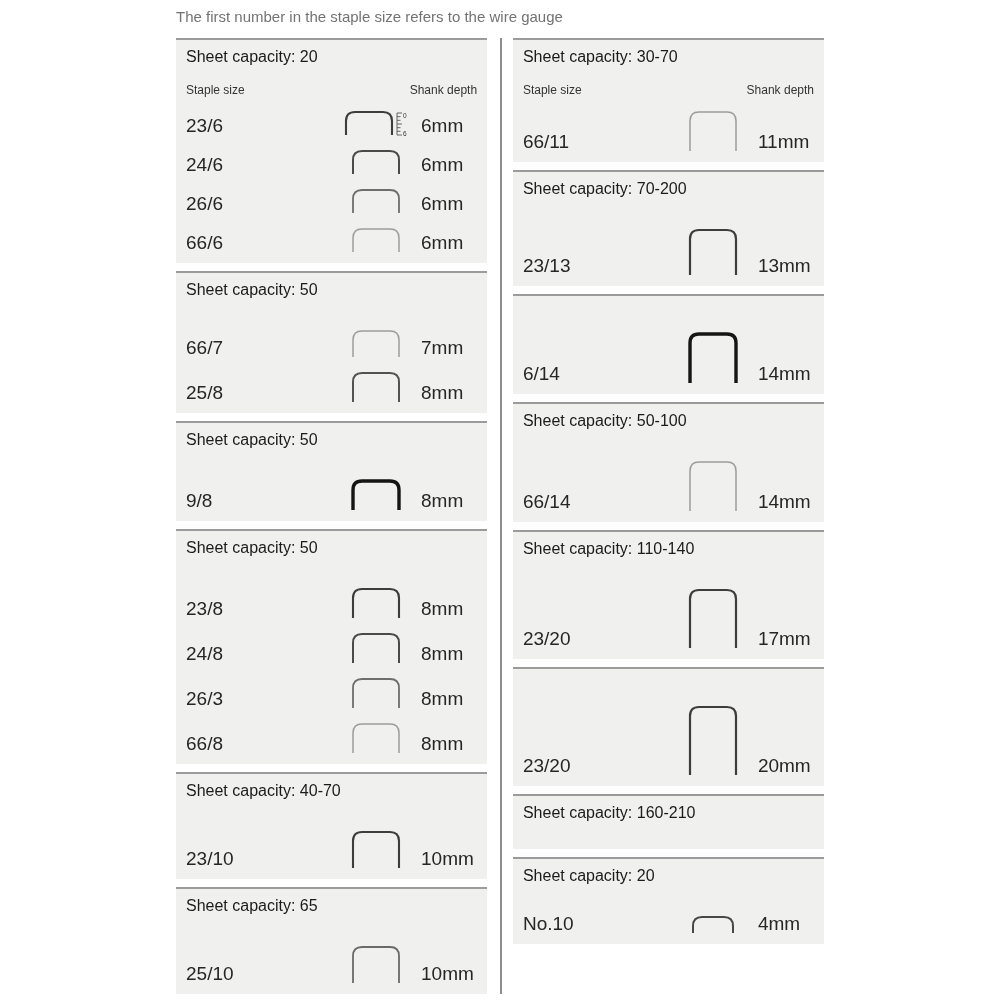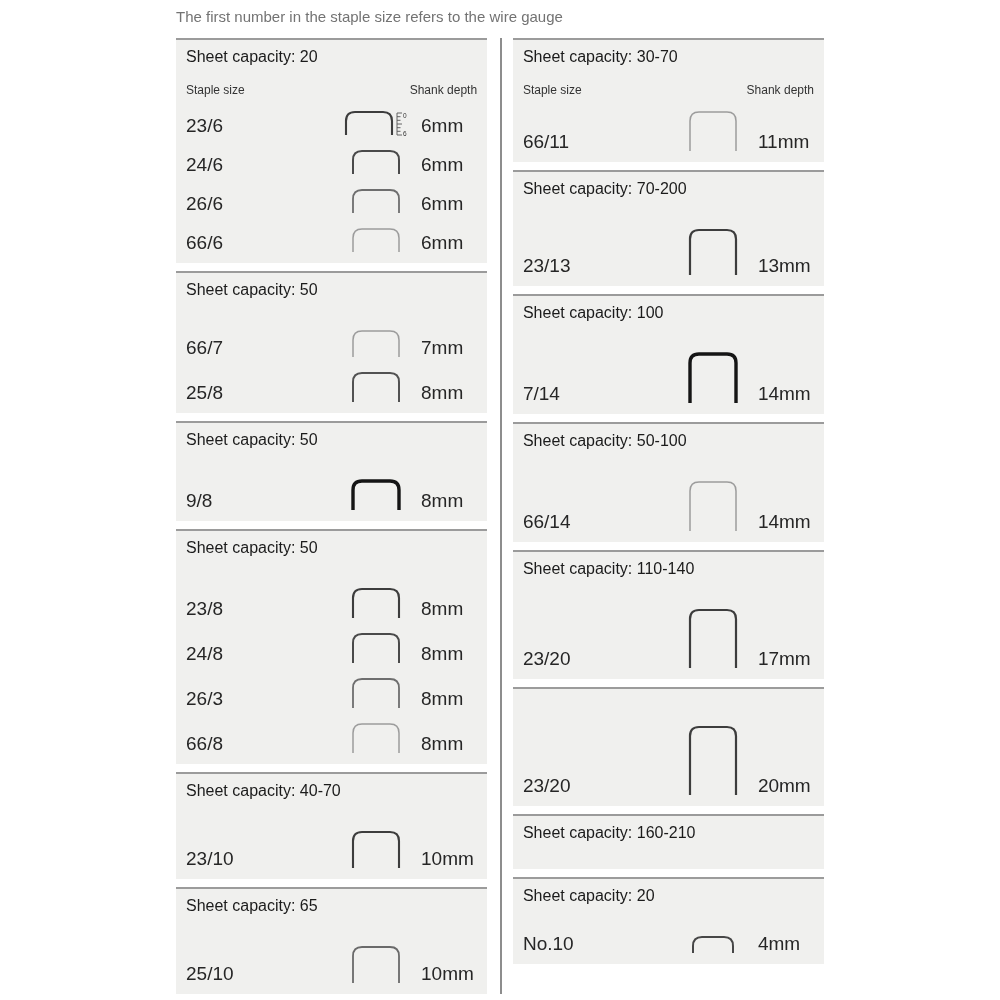--- a/index.html
+++ b/index.html
@@ -254,28 +254,27 @@
                 <svg width="52" height="49">
                   <path d="M 3 48 L 3 12 Q 3 3 12 3 L 40 3 Q 49 3 49 12 L 49 48" fill="none" stroke="#3d3d3d" stroke-width="2.2"></path>
                 </svg>
               </span>
     <span class="shank">13mm</span>
   </div>
 </div>
   </section>
 
   <section class="section">
-    <div class="sec-title">Sheet capacity: 100</div>
-    <div class="col-headers" hidden="">
-      <span class="hdr hdr-size"></span>
-      <span class="hdr hdr-shank"></span>
-    </div>
-    <div class="rows">
-  <div class="row">
-    <span class="size">7/14</span>
+    <div class="col-headers" hidden="">
+      <span class="hdr hdr-size"></span>
+      <span class="hdr hdr-shank"></span>
+    </div>
+    <div class="rows">
+  <div class="row">
+    <span class="size">6/14</span>
     <span class="staple-wrap">
                 <svg width="52" height="53">
                   <path d="M 3 52 L 3 12 Q 3 3 12 3 L 40 3 Q 49 3 49 12 L 49 52" fill="none" stroke="#151515" stroke-width="3.4"></path>
                 </svg>
               </span>
     <span class="shank">14mm</span>
   </div>
 </div>
   </section>
 

